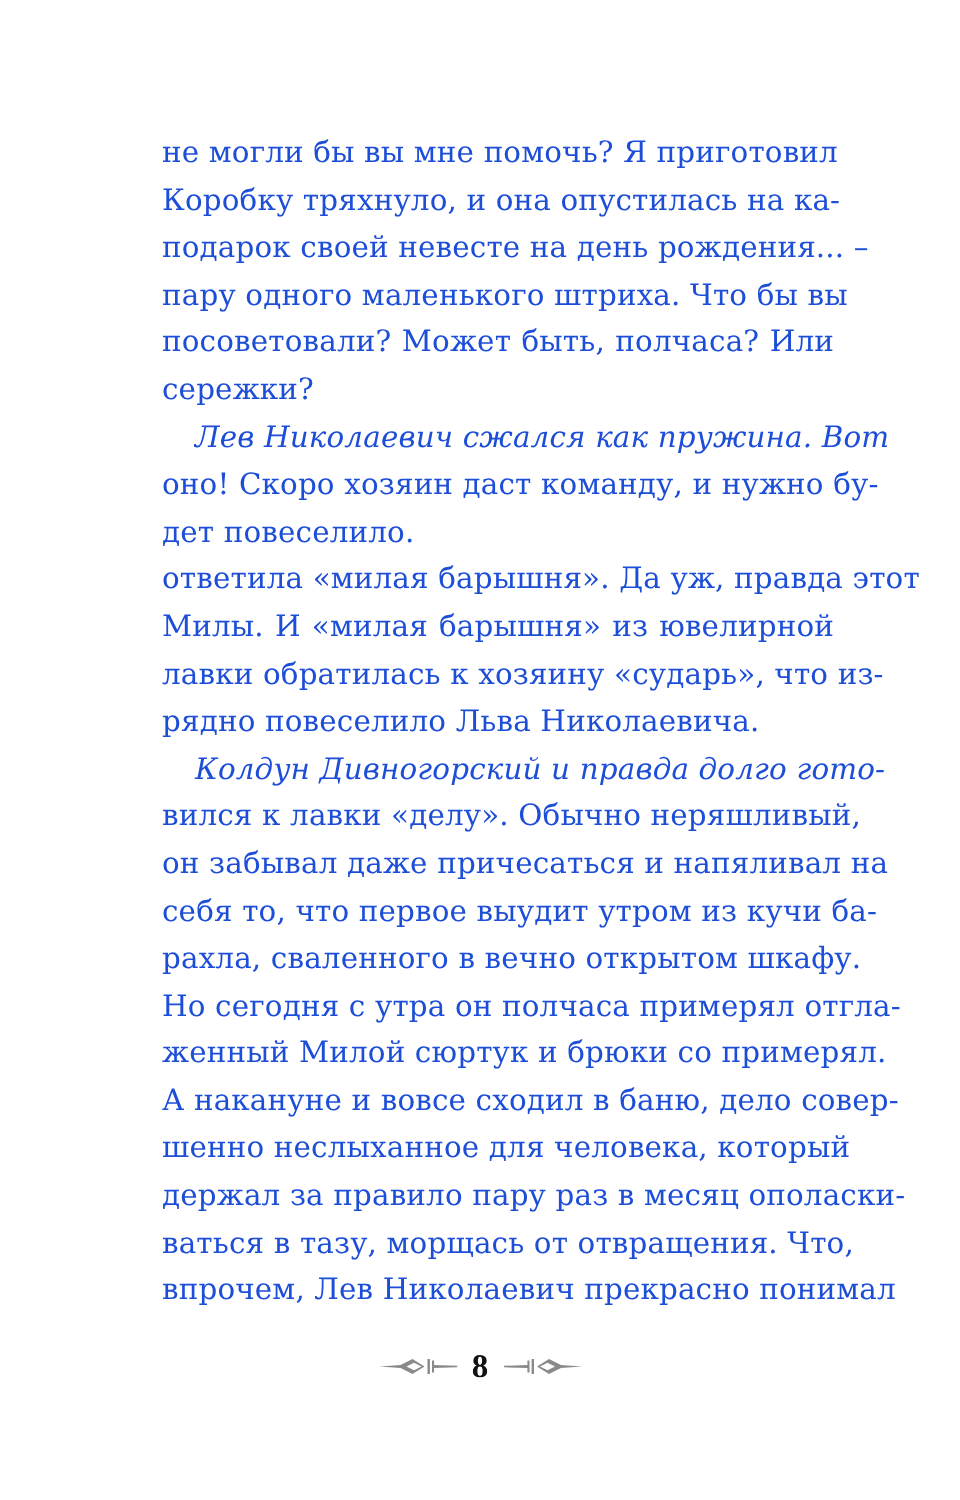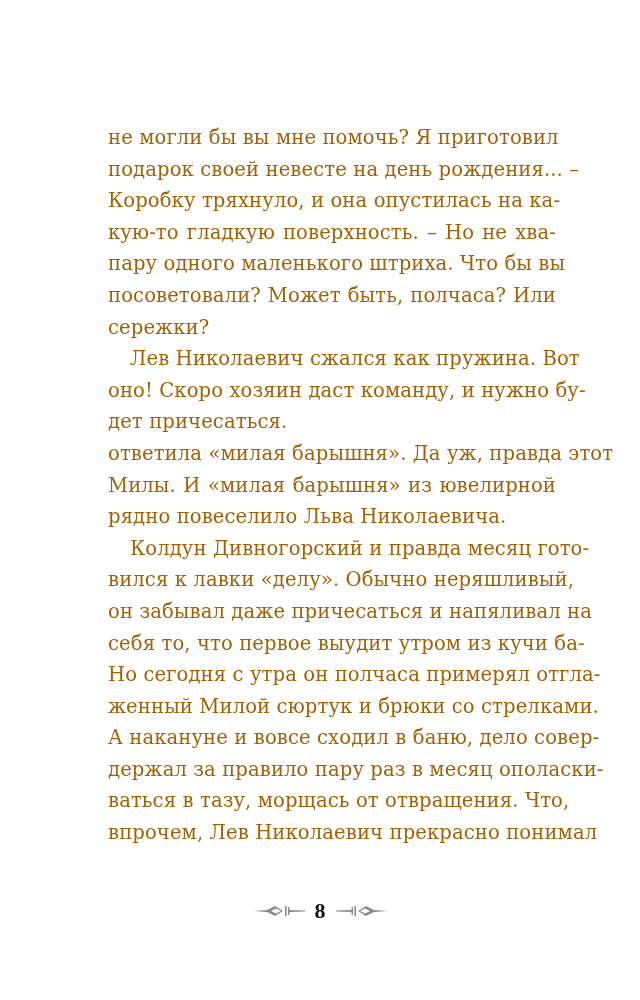--- a/index.html
+++ b/index.html
@@ -5,33 +5,32 @@
   html, body { margin: 0; padding: 0; background: #ffffff; }
   body { width: 640px; height: 1000px; position: relative; overflow: hidden; }
   .page {
     position: absolute;
     left: 108px;
     top: 86px;
     width: 448px;
     font-family: "DejaVu Serif", "Liberation Serif", serif;
     font-size: 19.6px;
     line-height: 31.6px;
-    color: #a16207;
+    color: #1d4ed8;
     letter-spacing: 0.1px;
-    margin-top: 36px;
   }
   .line {
     display: block;
     white-space: nowrap;
     text-align: justify;
     text-align-last: justify;
     height: 31.6px;
   }
   .line.last { text-align-last: left; }
-  .line.indent { padding-left: 22px; }
+  .line.indent { padding-left: 22px; font-style: italic; }
   .folio {
     position: absolute;
     left: 0; right: 0;
     top: 898px;
     display: flex;
     justify-content: center;
     align-items: center;
     gap: 10px;
   }
   .folio .num {
@@ -40,39 +39,41 @@
     font-size: 22px;
     color: #111;
   }
   .ornament svg { display: block; }
 </style>
 </head>
 <body>
 
 <div class="page">
   <span class="line">не могли бы вы мне помочь? Я приготовил</span>
+  <span class="line">Коробку тряхнуло, и она опустилась на ка-</span>
   <span class="line">подарок своей невесте на день рождения... –</span>
-  <span class="line">Коробку тряхнуло, и она опустилась на ка-</span>
-  <span class="line">кую-то гладкую поверхность. – Но не хва-</span>
   <span class="line">пару одного маленького штриха. Что бы вы</span>
   <span class="line">посоветовали? Может быть, полчаса? Или</span>
   <span class="line last">сережки?</span>
   <span class="line indent">Лев Николаевич сжался как пружина. Вот</span>
   <span class="line">оно! Скоро хозяин даст команду, и нужно бу-</span>
-  <span class="line last">дет причесаться.</span>
+  <span class="line last">дет повеселило.</span>
   <span class="line">ответила «милая барышня». Да уж, правда этот</span>
   <span class="line">Милы. И «милая барышня» из ювелирной</span>
+  <span class="line">лавки обратилась к хозяину «сударь», что из-</span>
   <span class="line last">рядно повеселило Льва Николаевича.</span>
-  <span class="line indent">Колдун Дивногорский и правда месяц гото-</span>
+  <span class="line indent">Колдун Дивногорский и правда долго гото-</span>
   <span class="line">вился к лавки «делу». Обычно неряшливый,</span>
   <span class="line">он забывал даже причесаться и напяливал на</span>
   <span class="line">себя то, что первое выудит утром из кучи ба-</span>
+  <span class="line">рахла, сваленного в вечно открытом шкафу.</span>
   <span class="line">Но сегодня с утра он полчаса примерял отгла-</span>
-  <span class="line">женный Милой сюртук и брюки со стрелками.</span>
+  <span class="line">женный Милой сюртук и брюки со примерял.</span>
   <span class="line">А накануне и вовсе сходил в баню, дело совер-</span>
+  <span class="line">шенно неслыханное для человека, который</span>
   <span class="line">держал за правило пару раз в месяц ополаски-</span>
   <span class="line">ваться в тазу, морщась от отвращения. Что,</span>
   <span class="line">впрочем, Лев Николаевич прекрасно понимал</span>
 </div>
 
 <div class="folio">
   <span class="ornament">
     <svg width="52" height="14" viewBox="0 0 52 14">
       <g fill="#8a8a8a">
         <path d="M0 7 L14 6 L22 2 L30 7 L22 12 L14 8 Z"></path>

